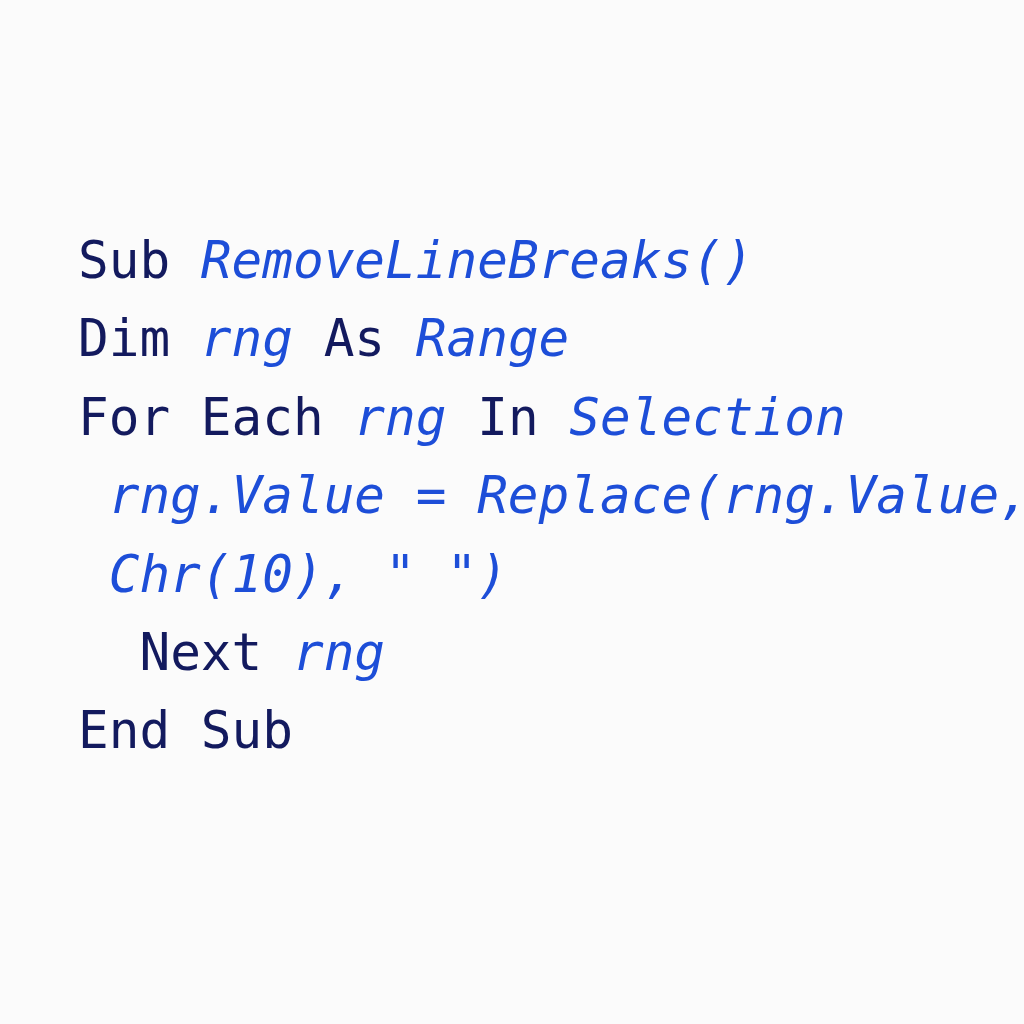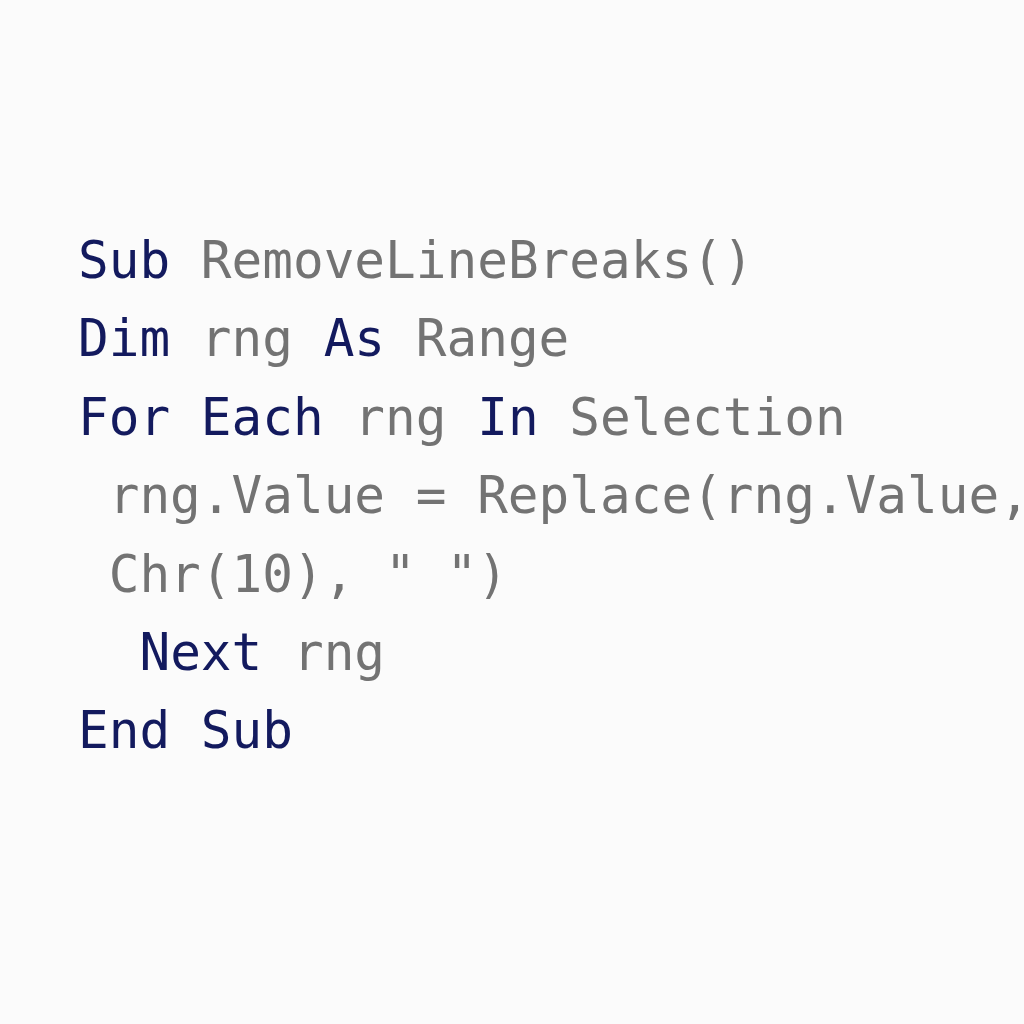--- a/index.html
+++ b/index.html
@@ -35,19 +35,20 @@
 
   .tok {
     white-space: pre;
   }
 
   .tok.kw {
     color: #131a5e;
   }
 
   .tok.plain {
-    color: #737373;
+    color: #1d4ed8;
+    font-style: italic;
   }
 </style>
 </head>
 <body>
 
 <div id="code-snippet"><div class="code-line"><span class="tok kw">Sub</span><span class="tok plain"> RemoveLineBreaks()</span></div><div class="code-line"><span class="tok kw">Dim</span><span class="tok plain"> rng </span><span class="tok kw">As</span><span class="tok plain"> Range</span></div><div class="code-line"><span class="tok kw">For Each</span><span class="tok plain"> rng </span><span class="tok kw">In</span><span class="tok plain"> Selection</span></div><div class="code-line"><span class="tok plain"> rng.Value = Replace(rng.Value,</span></div><div class="code-line"><span class="tok plain"> Chr(10), " ")</span></div><div class="code-line"><span class="tok plain">  </span><span class="tok kw">Next</span><span class="tok plain"> rng</span></div><div class="code-line"><span class="tok kw">End Sub</span></div></div>
 
 </body></html>

